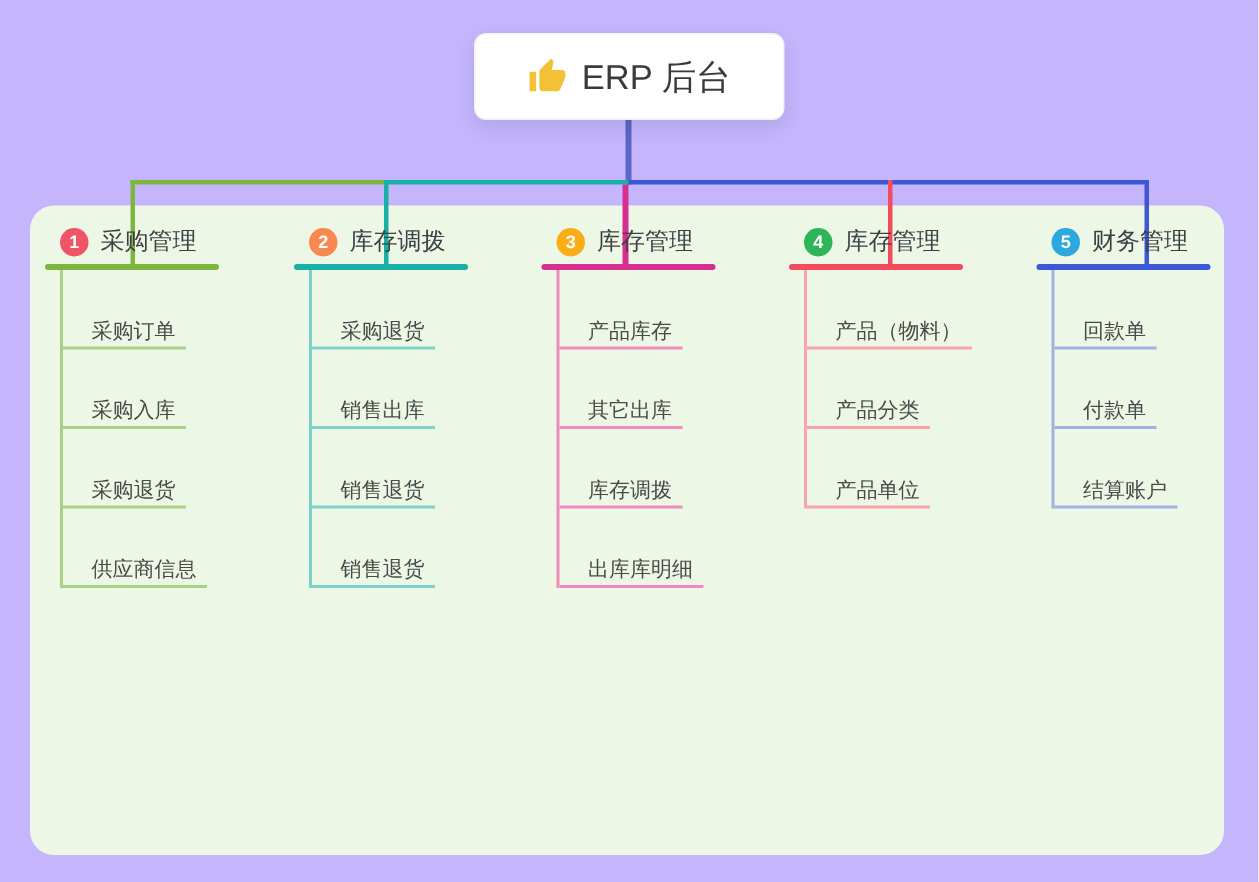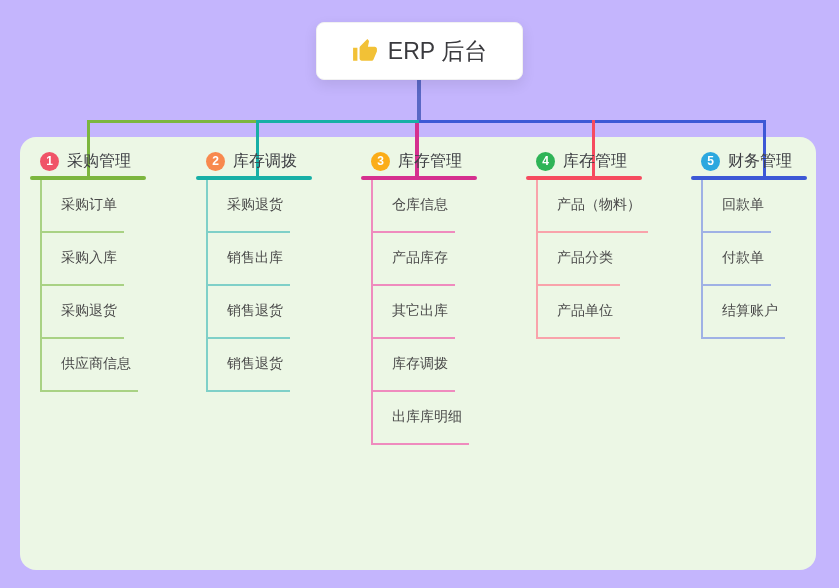--- a/index.html
+++ b/index.html
@@ -32,21 +32,21 @@
   
   .branch{position:absolute;top:146px;width:116px;}
   .b1{left:30px;} .b2{left:196px;} .b3{left:361px;} .b4{left:526px;} .b5{left:691px;}
   .branch-header{height:30px;display:flex;align-items:center;gap:8px;padding-left:10px;cursor:default;}
   .badge{width:19px;height:19px;border-radius:50%;background:var(--badge);color:#ffffff;
     font-size:12px;font-weight:bold;display:flex;align-items:center;justify-content:center;flex:0 0 19px;}
   .branch-label{font-size:16px;color:#3f4045;font-weight:400;white-space:nowrap;}
   .branch-underline{width:116px;height:4px;border-radius:2px;background:var(--strong);}
   .children{margin-left:10px;border-left:2px solid var(--light);}
   .child{height:53px;display:flex;align-items:flex-end;width:max-content;
-    border-bottom:2px solid var(--light);padding:0 7px 17px 19px;box-sizing:border-box;}
+    border-bottom:2px solid var(--light);padding:0 7px 1px 19px;box-sizing:border-box;}
   .child-label{font-size:14px;color:#4a4a4a;white-space:nowrap;}
 </style>
 </head>
 <body>
 
 <div class="stage">
 
   <div class="panel"></div>
 
   <div class="line root-line" style="background-color: rgb(90, 104, 197);"></div>
@@ -113,23 +113,20 @@
   </div>
 
   <div class="branch b3" style="--strong: #d5308f; --light: #ef8bbe; --badge: #fbad18;">
     <div class="branch-header">
       <span class="badge">3</span>
       <span class="branch-label">库存管理</span>
     </div>
     <div class="branch-underline"></div>
     <div class="children">
 
-    <div class="child">
-          <span class="child-label">仓库信息</span>
-        </div>
         <div class="child">
           <span class="child-label">产品库存</span>
         </div>
         <div class="child">
           <span class="child-label">其它出库</span>
         </div>
         <div class="child">
           <span class="child-label">库存调拨</span>
         </div>
         <div class="child">

